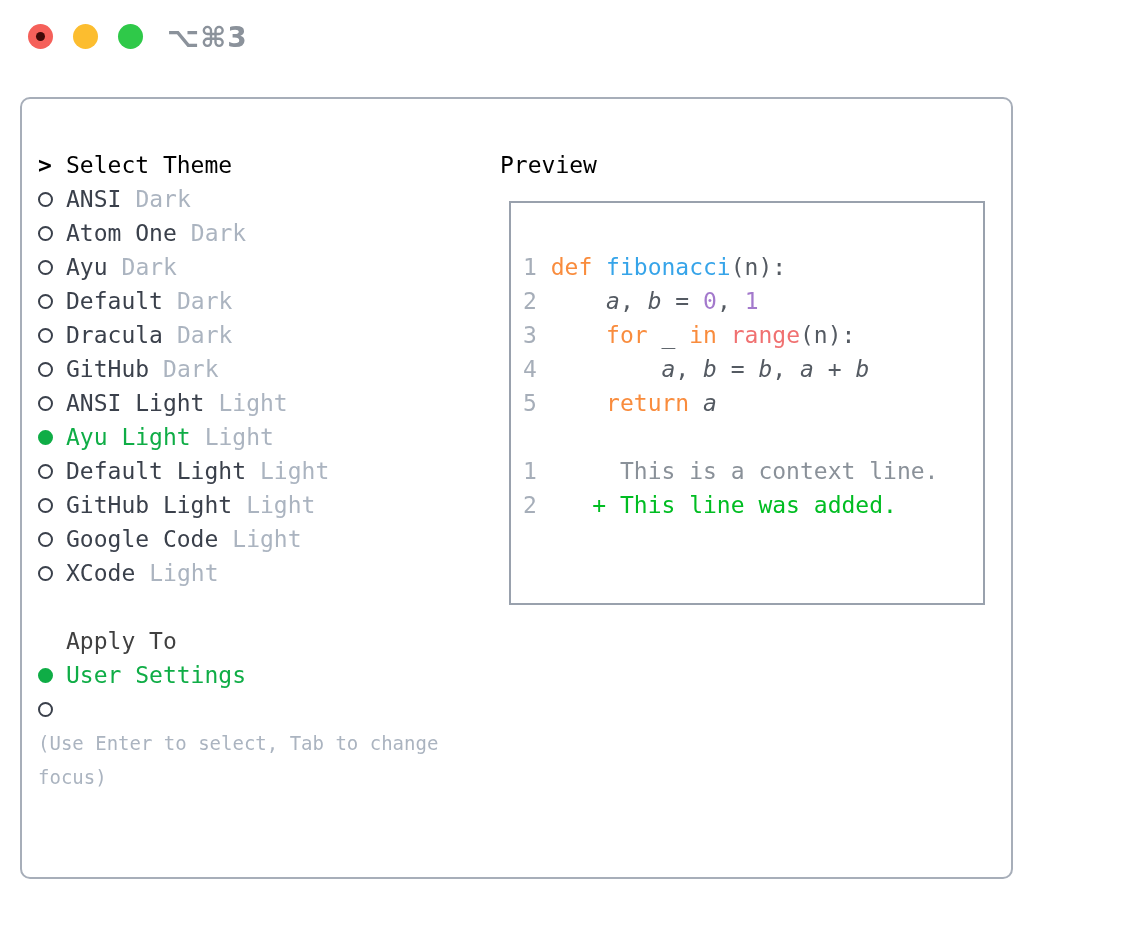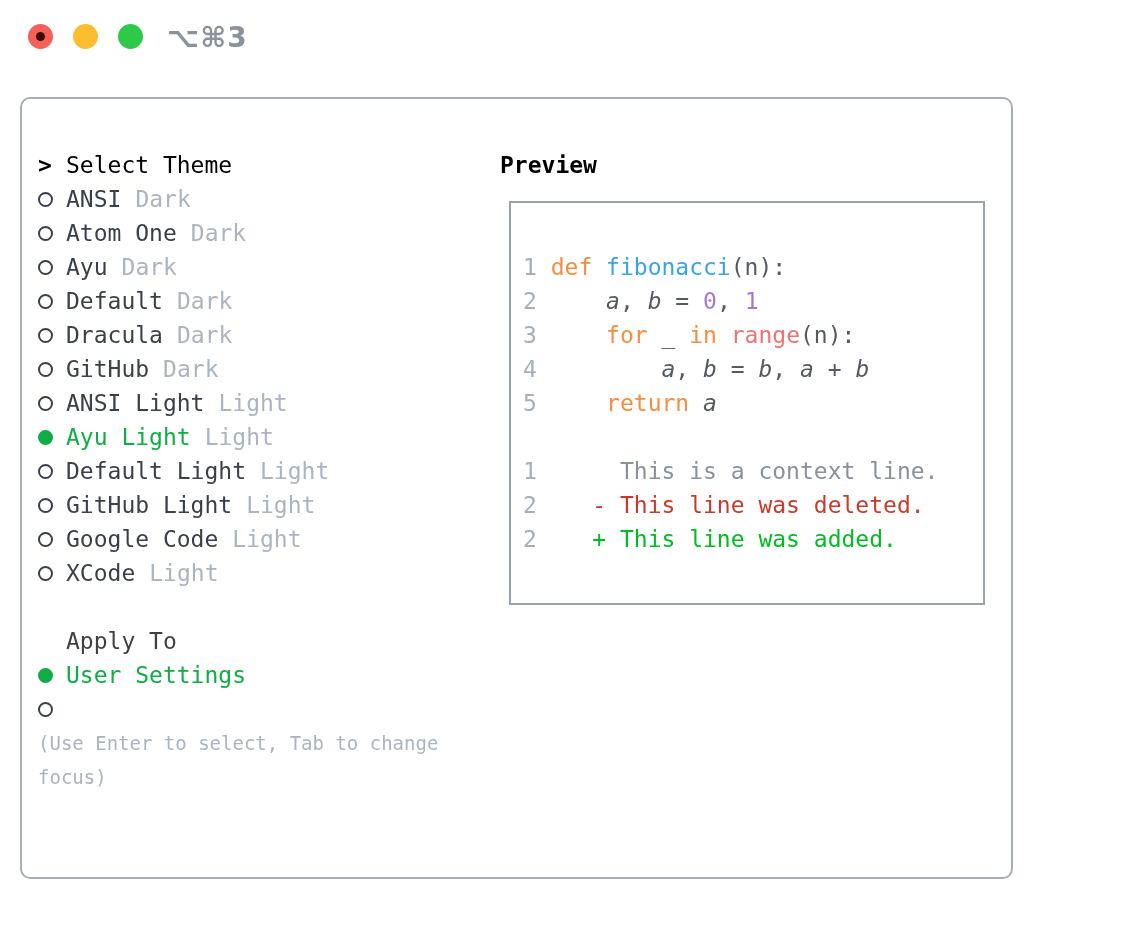--- a/index.html
+++ b/index.html
@@ -46,21 +46,21 @@
   .hdr-label{font-weight:normal;color:#000}
   .apply-label{color:#404040}
   .radio{display:inline-block;width:15px;height:15px;box-sizing:border-box;
     border:2px solid var(--c-name);border-radius:50%}
   .radio.sel{background:var(--ui-green);border-color:var(--ui-green)}
   .row.sel .name{color:var(--ui-green)}
   .tag{color:var(--c-tag);margin-left:14px}
   .hint{width:420px;color:var(--c-tag);font-size:19px;line-height:34px;white-space:normal}
   
   .preview-title{position:absolute;left:478px;top:49px;height:34px;line-height:34px;
-    font-size:23px;font-weight:bold;color:#000}
+    font-size:23px;font-weight:normal;color:#000}
   .preview-box{position:absolute;left:487px;top:102px;width:476px;height:404px;box-sizing:border-box;
     border:2px solid var(--c-pborder);padding:47px 16px 0 12px;overflow:hidden;background:#fff}
   .pline{height:34px;line-height:34px;font-size:23px;white-space:pre}
   .tok-ln{color:var(--c-ln)}
   .tok-fg{color:var(--c-fg)}
   .tok-kw{color:var(--c-kw)}
   .tok-fn{color:var(--c-fn)}
   .tok-num{color:var(--c-num)}
   .tok-sp{color:var(--c-sp)}
   .tok-var{color:var(--c-fg);font-style:italic}
@@ -122,18 +122,17 @@
 
   <div class="preview-box">
     <div id="preview-lines">
         <div class="pline"><span class="tok-ln">1 </span><span class="tok-kw">def </span><span class="tok-fn">fibonacci</span><span class="tok-fg">(n):</span></div>
         <div class="pline"><span class="tok-ln">2 </span><span class="tok-fg">    </span><span class="tok-var">a</span><span class="tok-fg">, </span><span class="tok-var">b</span><span class="tok-fg"> = </span><span class="tok-num">0</span><span class="tok-fg">, </span><span class="tok-num">1</span></div>
         <div class="pline"><span class="tok-ln">3 </span><span class="tok-fg">    </span><span class="tok-kw">for</span><span class="tok-fg"> _ </span><span class="tok-kw">in</span><span class="tok-fg"> </span><span class="tok-sp">range</span><span class="tok-fg">(n):</span></div>
         <div class="pline"><span class="tok-ln">4 </span><span class="tok-fg">        </span><span class="tok-var">a</span><span class="tok-fg">, </span><span class="tok-var">b</span><span class="tok-fg"> = </span><span class="tok-var">b</span><span class="tok-fg">, </span><span class="tok-var">a</span><span class="tok-fg"> + </span><span class="tok-var">b</span></div>
         <div class="pline"><span class="tok-ln">5 </span><span class="tok-fg">    </span><span class="tok-kw">return</span><span class="tok-fg"> </span><span class="tok-var">a</span></div>
         <div class="pline"></div>
         <div class="pline"><span class="tok-ln">1 </span><span class="tok-fg">     </span><span class="tok-ctx">This is a context line.</span></div>
-        <div class="pline"><span class="tok-ln">2 </span><span class="tok-fg">   </span><span class="tok-del">- This line was deleted.</span></div>
         <div class="pline"><span class="tok-ln">2 </span><span class="tok-fg">   </span><span class="tok-add">+ This line was added.</span></div>
       </div>
   </div>
 
 </div>
 
 </body></html>

